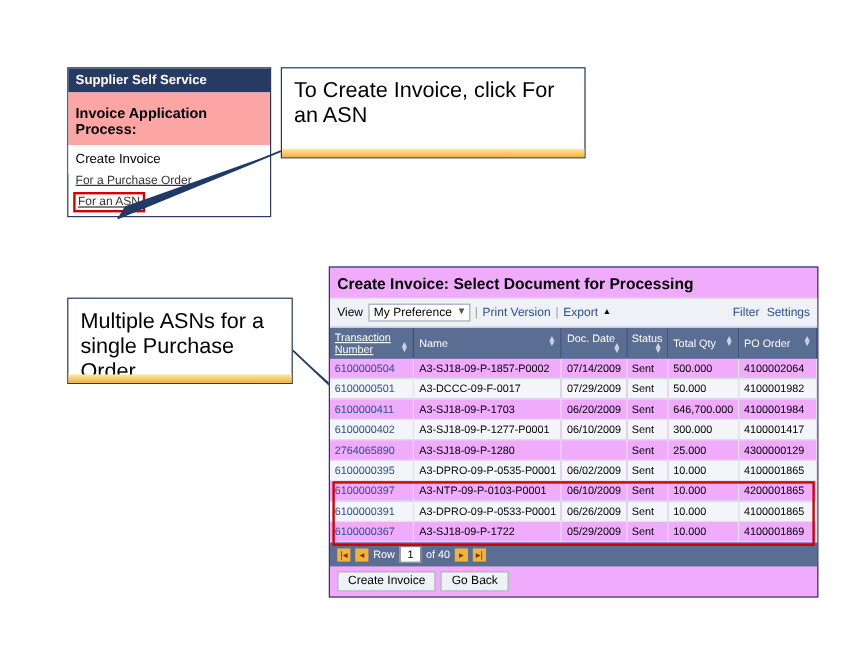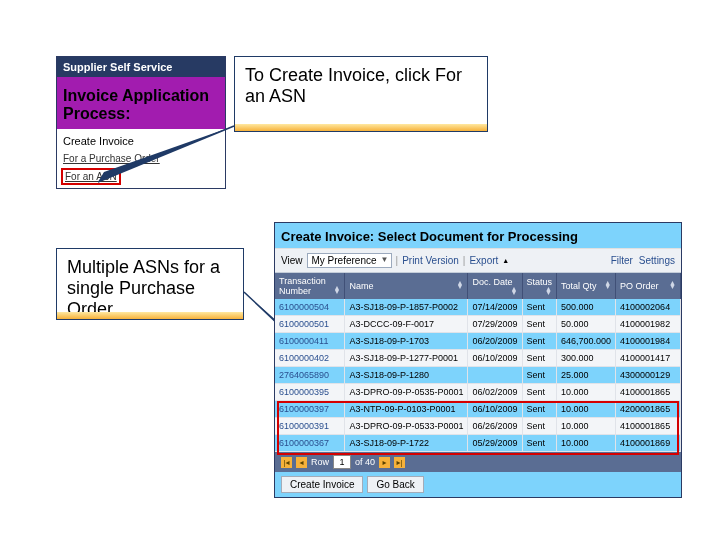--- a/index.html
+++ b/index.html
@@ -22,24 +22,24 @@
     border: 1px solid #2b3a63;
   }
   .panel1-header {
     background: #273a63;
     color: #fff;
     font-weight: bold;
     padding: 4px 6px;
     font-size: 11px;
   }
   .panel1-sub {
-    background: #a21caf;
+    background: #fca5a5;
     padding: 10px 6px 6px 6px;
     font-weight: bold;
-    font-size: 16px;
+    font-size: 12px;
   }
   .panel1-row {
     background: #fff;
     padding: 6px 6px;
     font-size: 11px;
   }
   .panel1-link {
     padding: 0 6px 4px 6px;
     font-size: 10px;
   }
@@ -93,21 +93,21 @@
     height: 540px;
     pointer-events: none;
   }
   
   .panel2 {
     position: absolute;
     top: 222px;
     left: 274px;
     width: 408px;
     border: 1px solid #2b3a63;
-    background: #7dd3fc;
+    background: #f0abfc;
   }
   .panel2-title {
     padding: 6px 6px 4px 6px;
     font-weight: bold;
     font-size: 13px;
     border-bottom: 1px solid #e0e0e0;
   }
   .panel2-toolbar {
     display: flex;
     align-items: center;
@@ -211,21 +211,21 @@
     background: #eef1f5;
     padding: 2px 8px;
     cursor: pointer;
   }
   
   .red-group {
     position: absolute;
     border: 2px solid #d40000;
     pointer-events: none;
   }
-  .col-tn { width: 72px; }
+  .col-tn { width: 72px; text-decoration: underline; }
   .col-nm { width: 110px; }
   .col-dt { width: 54px; }
   .col-st { width: 34px; }
   .col-qt { width: 52px; }
   .col-po { width: 66px; }
 </style>
 </head>
 <body>
 
 <div class="panel1">

